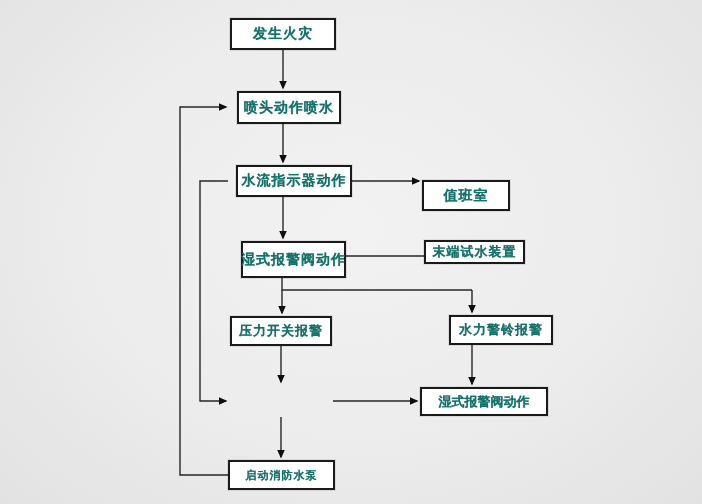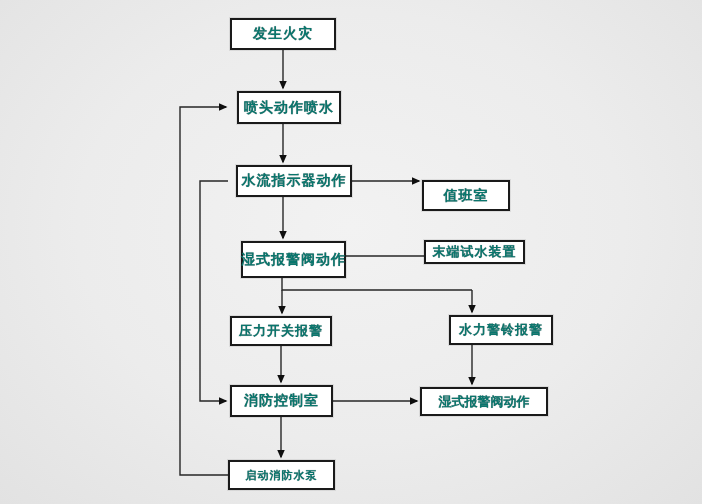--- a/index.html
+++ b/index.html
@@ -87,19 +87,18 @@
   <div class="node" id="n-duty">值班室</div>
 
   <div class="node" id="n-wet">湿式报警阀动作</div>
 
   <div class="node" id="n-endtest">末端试水装置</div>
 
   <div class="node" id="n-pressure">压力开关报警</div>
 
   <div class="node" id="n-bell">水力警铃报警</div>
 
-  <div class="node" id="n-control">消防控制室</div>
 
   <div class="node" id="n-report">湿式报警阀动作</div>
 
   <div class="node" id="n-pump">启动消防水泵</div>
 
 </div>
 
 </body></html>

